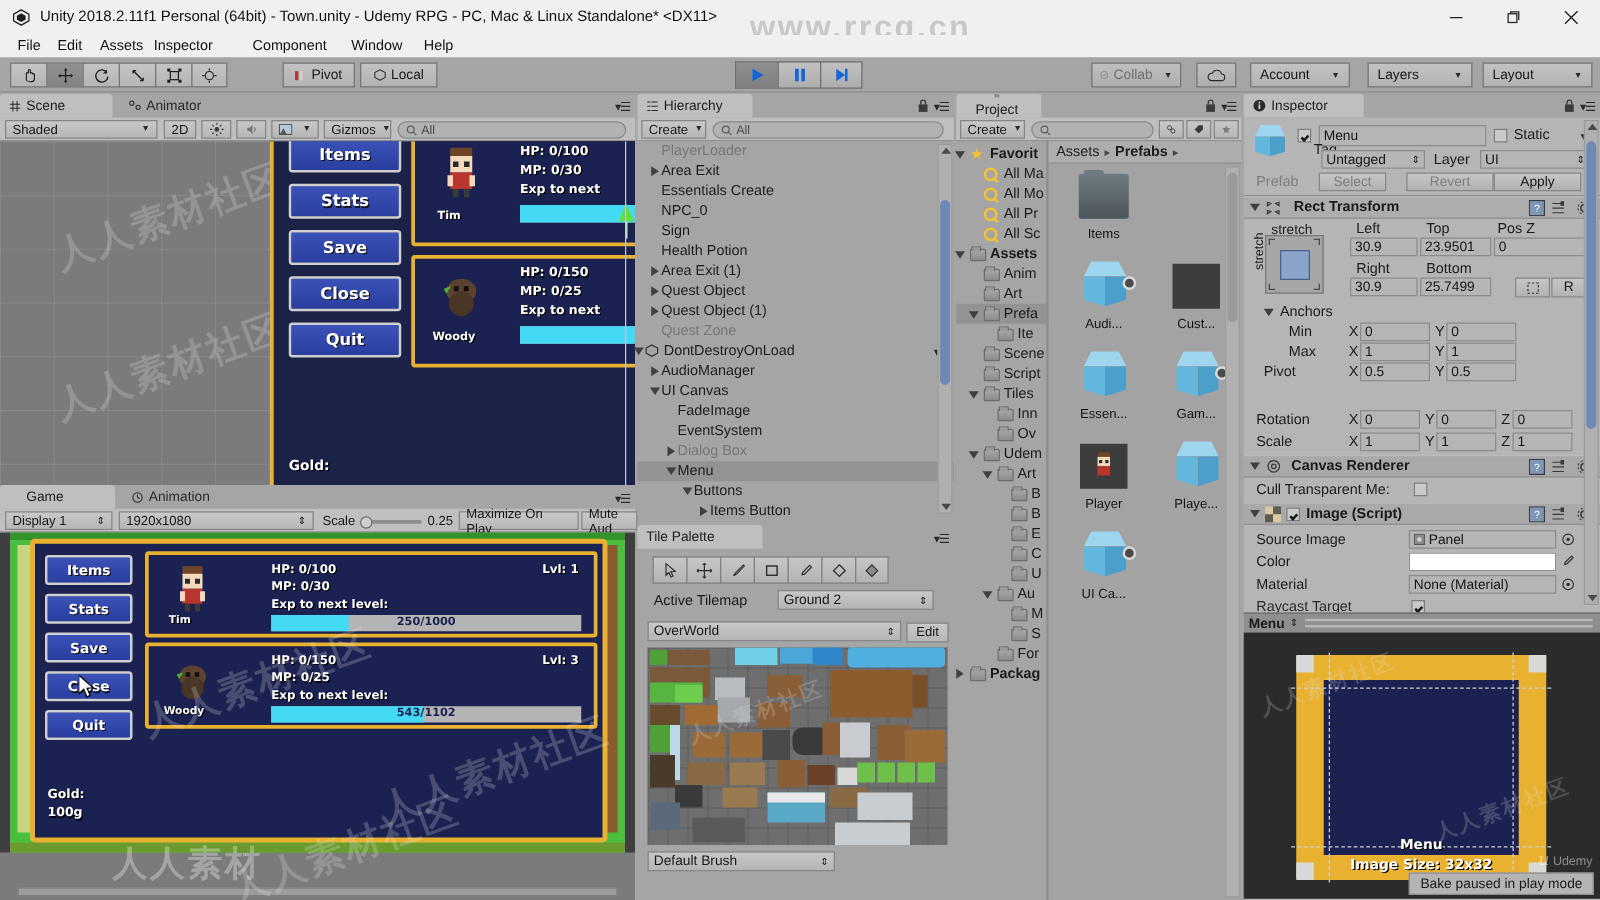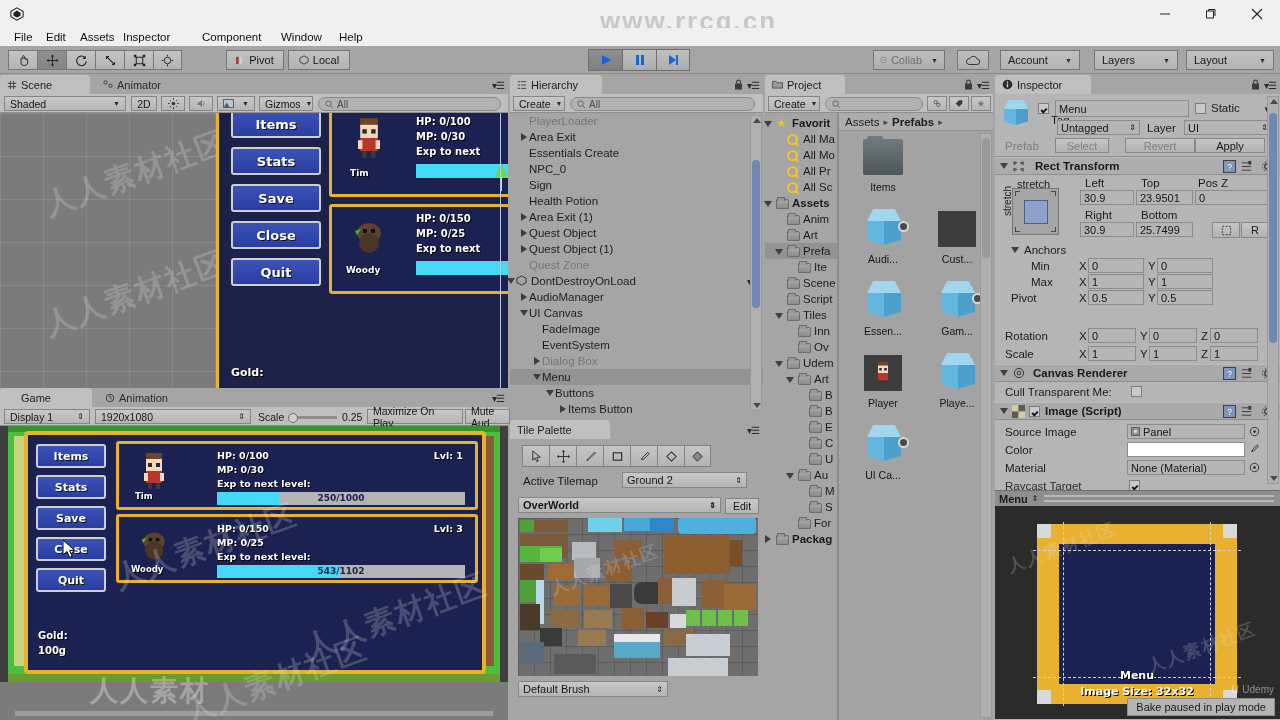--- a/index.html
+++ b/index.html
@@ -172,20 +172,21 @@
 </head>
 <body>
 
 <div class="app">
 
   <div class="titlebar">
     <svg class="tb-icon" viewBox="0 0 16 16">
       <polygon points="8,1 15,5 15,11 8,15 1,11 1,5" fill="none" stroke="#222" stroke-width="1.2"></polygon>
       <polygon points="8,4 12,6.5 12,10 8,12 4,10 4,6.5" fill="#222"></polygon>
     </svg>
+    <div class="tb-text">Unity 2018.2.11f1 Personal (64bit) - Town.unity - Udemy RPG - PC, Mac &amp; Linux Standalone* &lt;DX11&gt;</div>
     <div class="wm wm-rrcg">www.rrcg.cn</div>
     <div class="wbtn wbtn-min">
       <svg width="12" height="12" viewBox="0 0 12 12">
           <line x1="1" y1="6" x2="11" y2="6" stroke="#222" stroke-width="1"></line>
         </svg>
     </div>
     <div class="wbtn wbtn-max">
       <svg width="12" height="12" viewBox="0 0 12 12">
           <rect x="1.5" y="3" width="7" height="7" fill="none" stroke="#222" stroke-width="1"></rect>
           <polyline points="3.5,3 3.5,1.5 10,1.5 10,8" fill="none" stroke="#222" stroke-width="1"></polyline>
@@ -724,21 +725,21 @@
           <svg width="13" height="13" viewBox="0 0 14 14">
               <polygon points="7,2 12,7 7,12 2,7" fill="#8a8a8a" stroke="#2a2a2a" stroke-width="1"></polygon>
             </svg>
         </div>
       </div>
       <div style="position:absolute; left:13px; top:36px; font-size:11.5px; color:#191919;">Active Tilemap</div>
       <div class="ddown" style="left:112px; top:33px; width:125px;">
         <span>Ground 2</span>
           <span style="font-size:8px">⇕</span>
       </div>
-      <div class="ddown" style="left:8px; top:58px; width:203px;font-weight:bold;">
+      <div class="ddown" style="left:8px; top:58px; width:203px;">
         <span>OverWorld</span>
           <span style="font-size:8px">⇕</span>
       </div>
       <div class="sbtn" style="left:215px; top:59px; width:34px; height:16px;">
         <span>Edit</span>
       </div>
 
       <div class="tilegrid" style="left:8px; top:79px; width:240px; height:158px;">
 
         <div style="position:absolute;left:2px;top:2px;width:14px;height:12px;background:#4fa13a"></div>
@@ -792,21 +793,21 @@
 
       <div class="ddown" style="left:8px; top:242px; width:150px;">
         <span>Default Brush</span>
           <span style="font-size:8px">⇕</span>
       </div>
     </div>
   </div>
 
   <div class="panel" id="proj-panel">
     <div class="ptabs">
-      <div class="ptab" style="left:0; width:80px;">
+      <div class="ptab" style="left:0; width:68px;flex-direction:column;">
         <svg width="11" height="9" viewBox="0 0 12 10">
             <path d="M0.5 1.5h4l1 1.5h6v6h-11z" fill="#9a9a9a" stroke="#3a3a3a" stroke-width="0.8"></path>
           </svg>
         <span>Project</span>
       </div>
       <div class="plock">
         <svg width="9" height="11" viewBox="0 0 9 11">
             <rect x="1" y="4.5" width="7" height="6" fill="#3c3c3c"></rect>
             <path d="M2.6 4.5V3a1.9 1.9 0 0 1 3.8 0v1.5" fill="none" stroke="#3c3c3c" stroke-width="1.1"></path>
           </svg>

